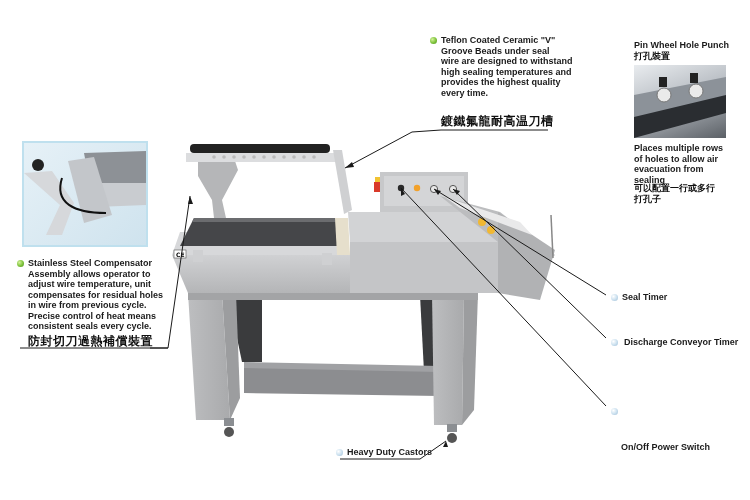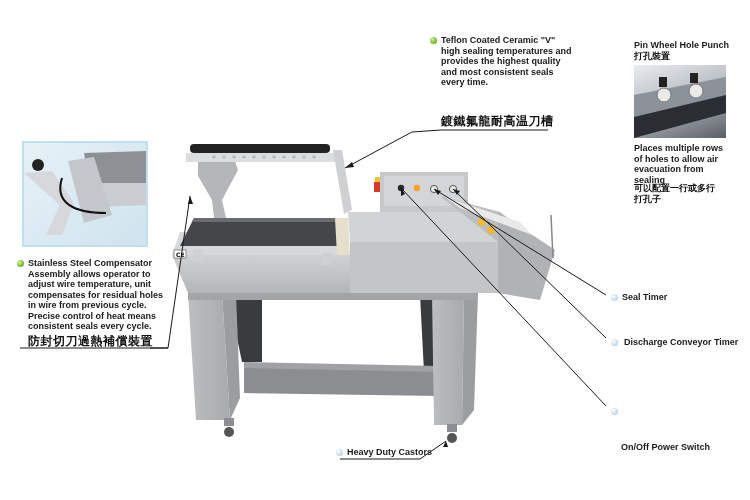--- a/index.html
+++ b/index.html
@@ -122,23 +122,24 @@
     <polygon points="453,189 460,191 457,195"></polygon>
     <polygon points="401,188 405,194 401,196"></polygon>
     <polygon points="446,441 443,447 448,447"></polygon>
   </g>
 </svg>
 
 <div>
   <span class="bullet-green" style="left:430px; top:37px;"></span>
   <div class="callout-text" style="left:441px; top:35px; width:150px;">
     <div>Teflon Coated Ceramic "V"</div>
+    <div>Groove Beads under seal</div>
+    <div>wire are designed to withstand</div>
     <div>high sealing temperatures and</div>
     <div>provides the highest quality</div>
-    <div>and most consistent seals</div>
     <div>every time.</div>
   </div>
   <div class="cjk" style="left:441px; top:113px;">鍍鐵氟龍耐高温刀槽</div>
 </div>
 
 <div>
   <div class="callout-text" style="left:634px; top:40px;">Pin Wheel Hole Punch</div>
   <div class="cjk-small" style="left:634px; top:51px;">打孔裝置</div>
   <div class="photo-box" style="left:634px; top:65px; width:92px; height:73px; background:linear-gradient(160deg,#e9ecef 0%,#b9bec4 45%,#5b6066 100%);">
     <svg width="92" height="73" viewBox="0 0 92 73">

